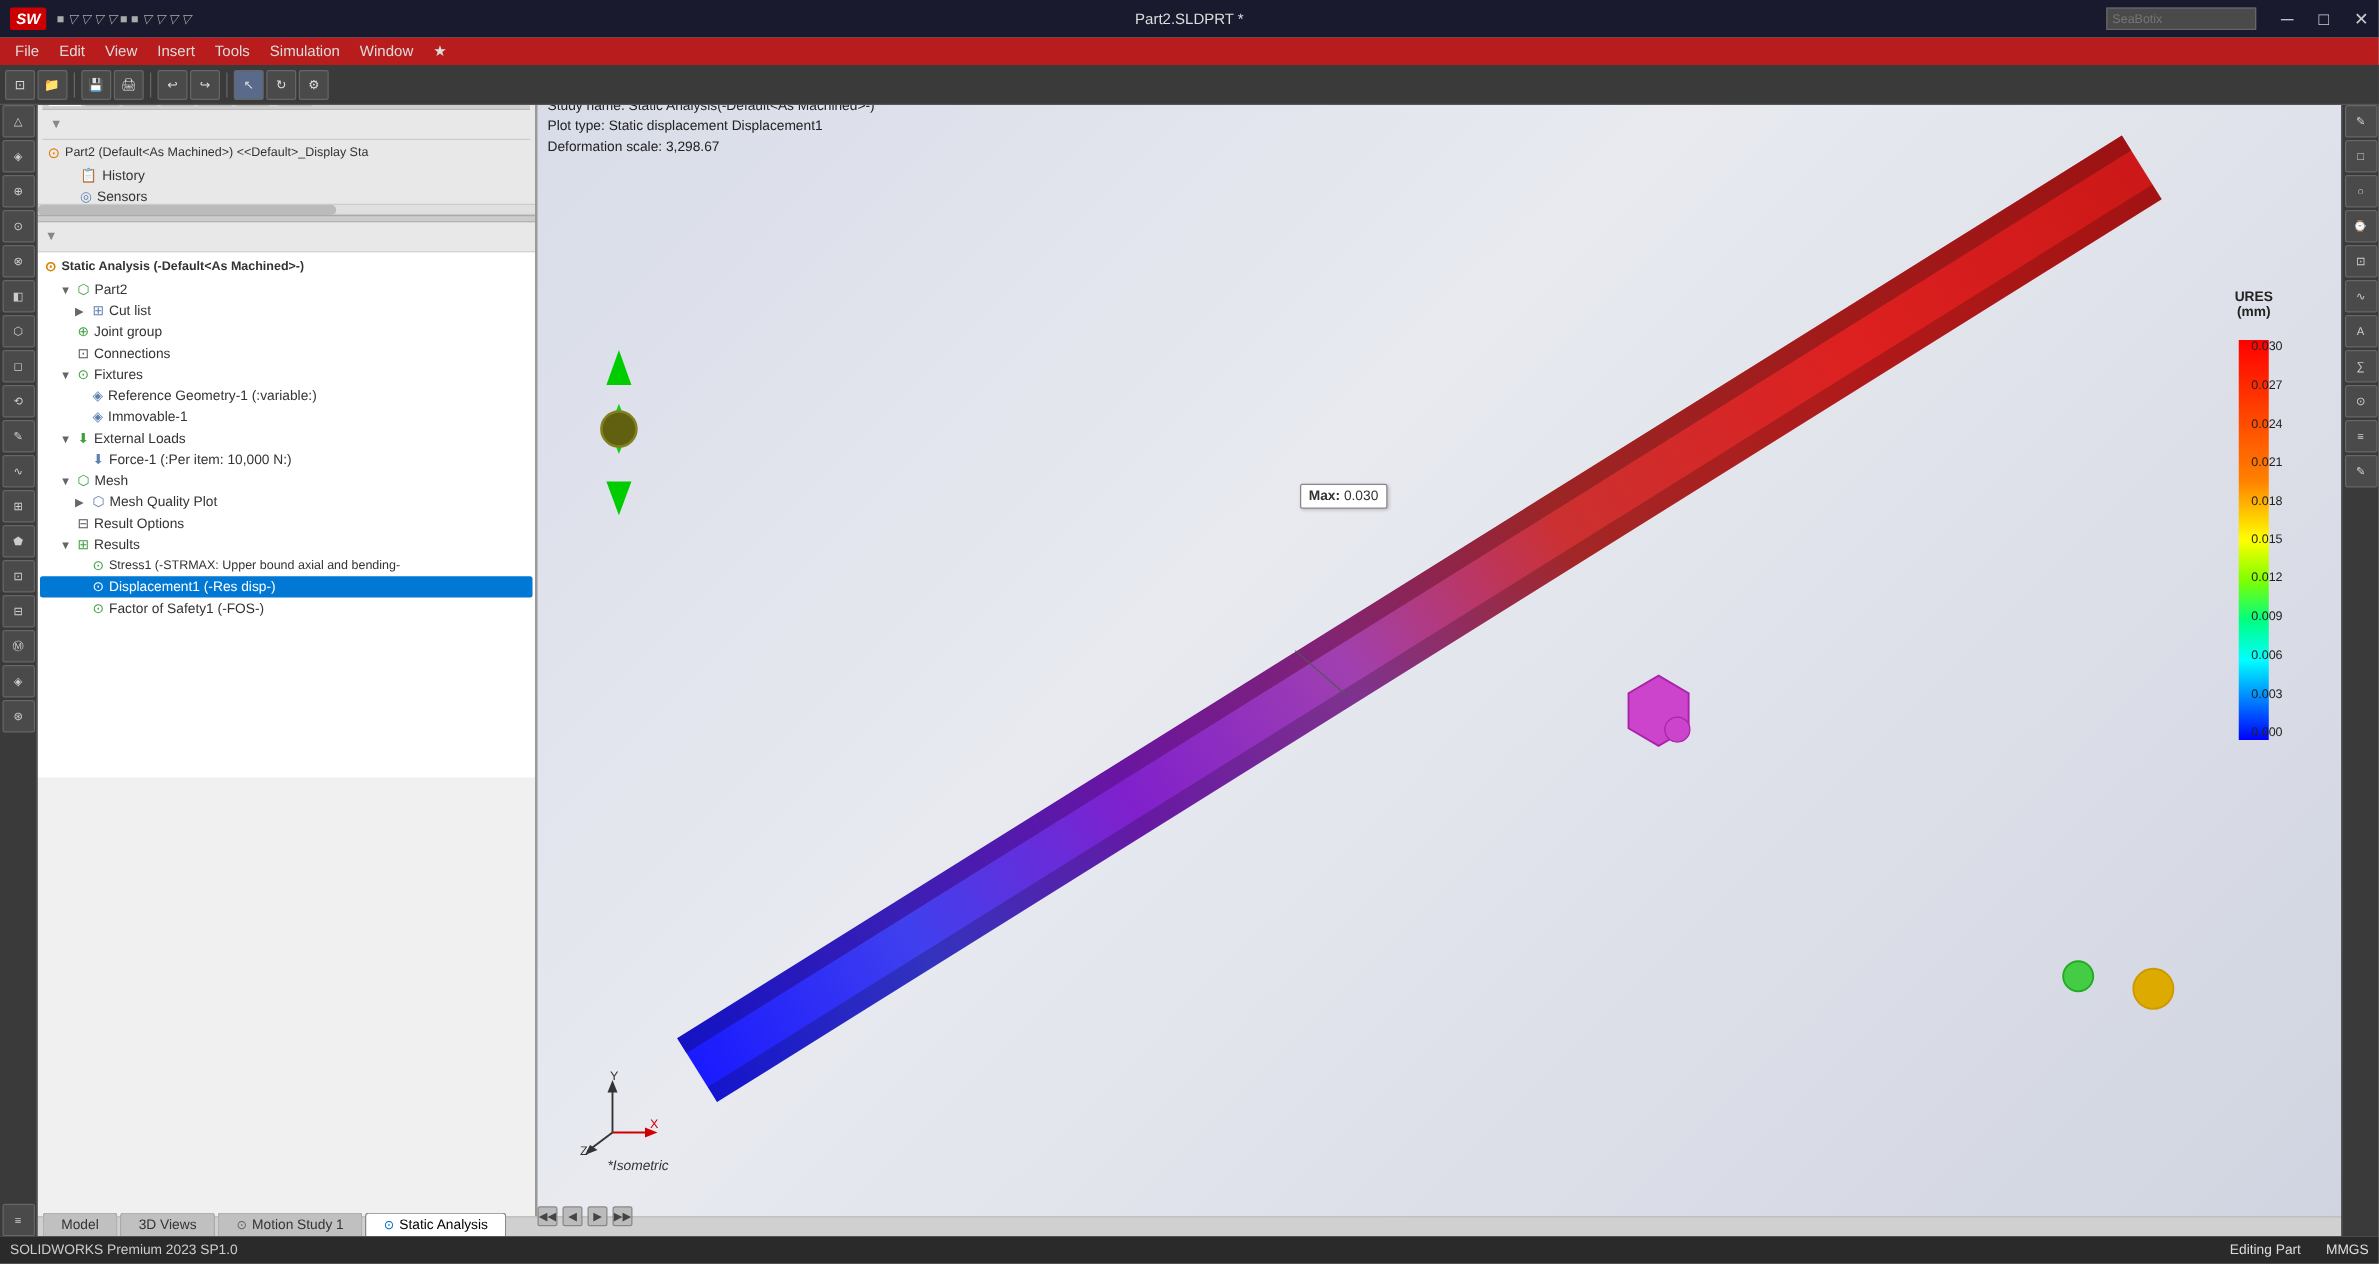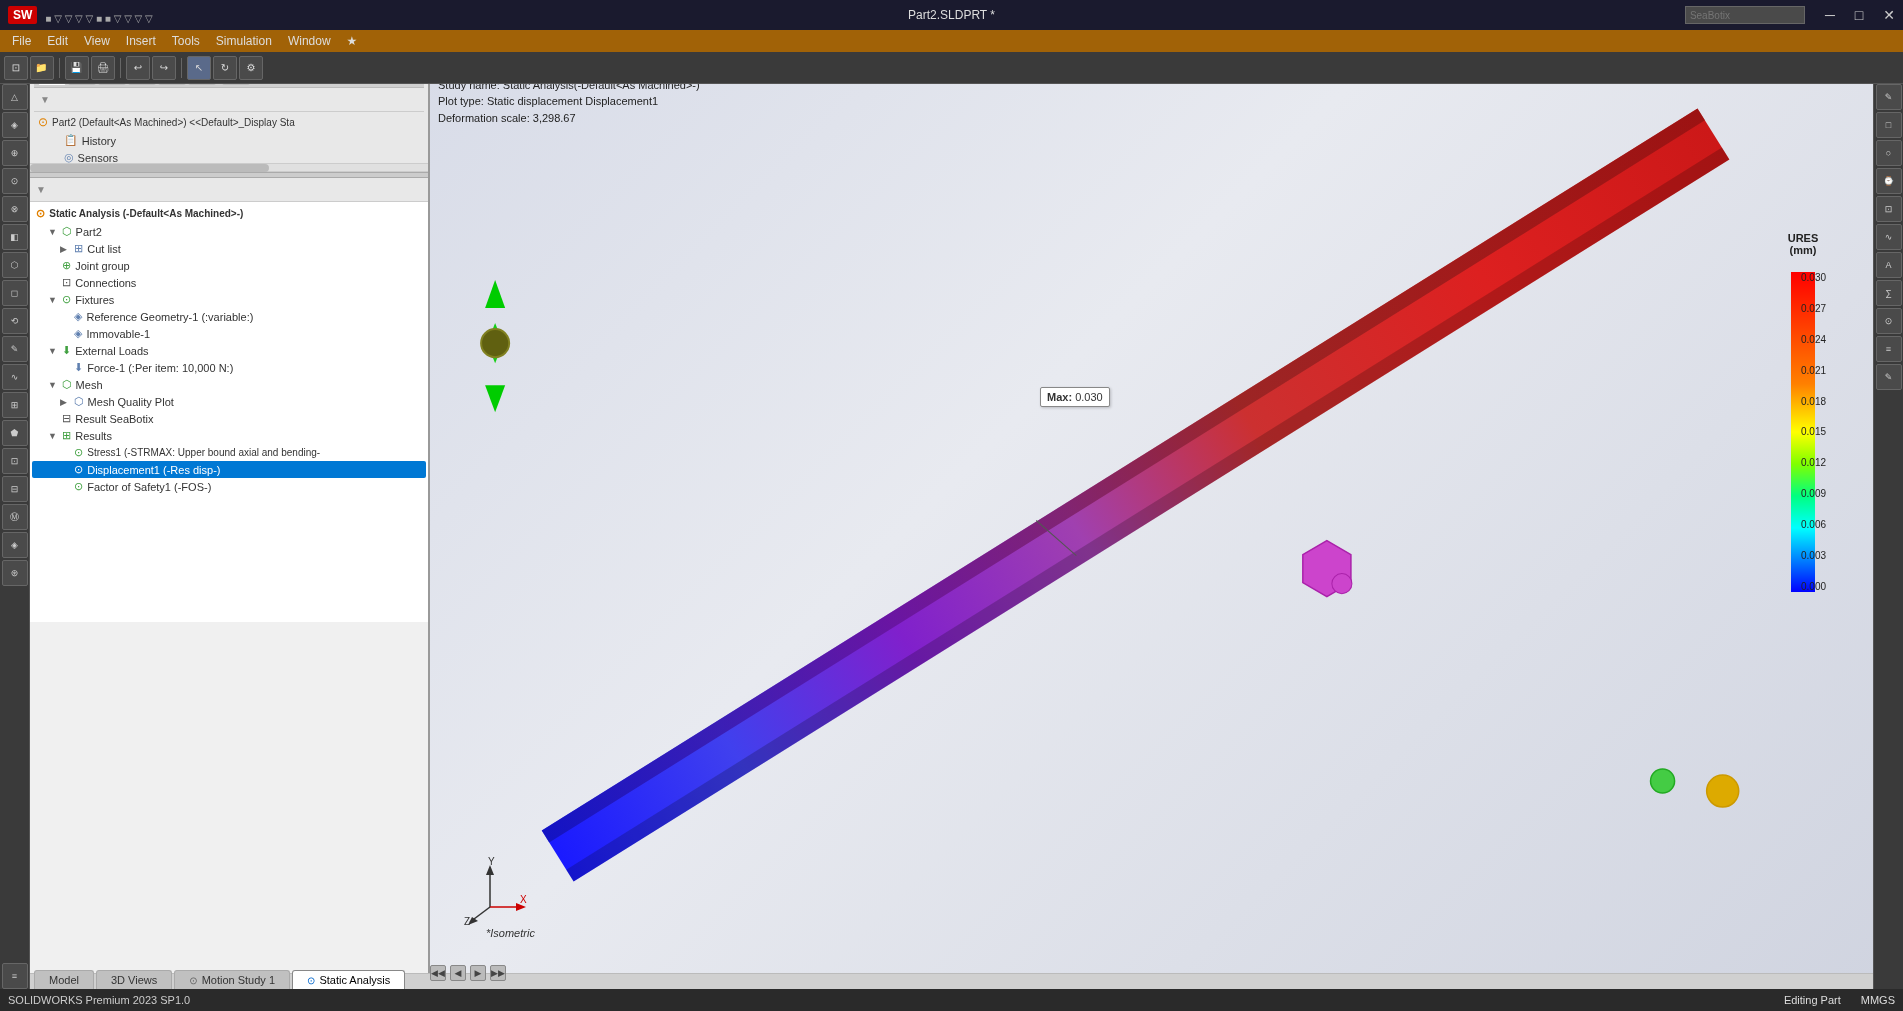--- a/index.html
+++ b/index.html
@@ -10,21 +10,21 @@
       position: absolute; top: 0; left: 0; right: 0; height: 30px;
       background: #1a1a2e; display: flex; align-items: center; justify-content: space-between;
       color: #ccc; padding: 0 8px; z-index: 100;
     }
     #titlebar .title-center { position: absolute; left: 50%; transform: translateX(-50%); color: #ddd; font-size: 12px; }
     #titlebar .title-right { display: flex; align-items: center; gap: 20px; font-size: 11px; color: #aaa; }
 
     
     #menubar {
       position: absolute; top: 30px; left: 0; right: 0; height: 22px;
-      background: #a16207; display: flex; align-items: center; padding: 0 4px;
+      background: #b91c1c; display: flex; align-items: center; padding: 0 4px;
       color: #ddd; font-size: 12px; z-index: 99;
     }
     #menubar .menu-item { padding: 2px 8px; cursor: pointer; }
 
     
     #toolbar1 {
       position: absolute; top: 52px; left: 0; right: 0; height: 32px;
       background: #3a3a3a; display: flex; align-items: center; padding: 0 4px; gap: 2px;
       border-bottom: 1px solid #555; z-index: 98;
     }
@@ -176,21 +176,21 @@
     }
     .nav-arrow-btn {
       width: 16px; height: 16px; background: #bbb; border: 1px solid #888; border-radius: 2px;
       display: flex; align-items: center; justify-content: center; cursor: pointer; font-size: 9px; color: #444;
     }
   </style>
 </head>
 <body>
 
 <div id="titlebar">
-  <div style="display:flex;align-items:flex-end;gap:8px;">
+  <div style="display:flex;align-items:center;gap:8px;font-style:italic;">
     <span style="background:#c00;color:#fff;padding:2px 5px;font-weight:bold;font-size:12px;border-radius:2px;">SW</span>
     <span style="font-size:10px;color:#aaa;">■ ▽ ▽ ▽ ▽ ■ ■ ▽ ▽ ▽ ▽</span>
   </div>
   <div class="title-center">Part2.SLDPRT *</div>
   <div class="title-right">
     <input type="text" style="width: 120px; height: 18px; font-size: 10px; background: rgb(74, 74, 74); border: 1px solid rgb(102, 102, 102); color: rgb(221, 221, 221); padding: 0px 4px;" placeholder="SeaBotix">
     <span style="cursor:pointer;font-size:14px;color:#ccc;">─</span>
     <span style="cursor:pointer;font-size:14px;color:#ccc;">□</span>
     <span style="cursor:pointer;font-size:14px;color:#ccc;">✕</span>
   </div>
@@ -342,21 +342,21 @@
       <span>Mesh</span>
     </div>
     <div class="tree-item indent-2">
       <span class="expander">▶</span>
       <span style="color:#6080b0;">⬡</span>
       <span>Mesh Quality Plot</span>
     </div>
     <div class="tree-item indent-1">
       <span class="expander"></span>
       <span style="color:#555;">⊟</span>
-      <span>Result SeaBotix</span>
+      <span>Result Options</span>
     </div>
     <div class="tree-item indent-1">
       <span class="expander">▼</span>
       <span style="color:#40a040;">⊞</span>
       <span>Results</span>
     </div>
     <div class="tree-item indent-2">
       <span class="expander"></span>
       <span style="color:#40a040;">⊙</span>
       <span style="font-size:10px;overflow:hidden;text-overflow:ellipsis;">Stress1 (-STRMAX: Upper bound axial and bending-</span>

